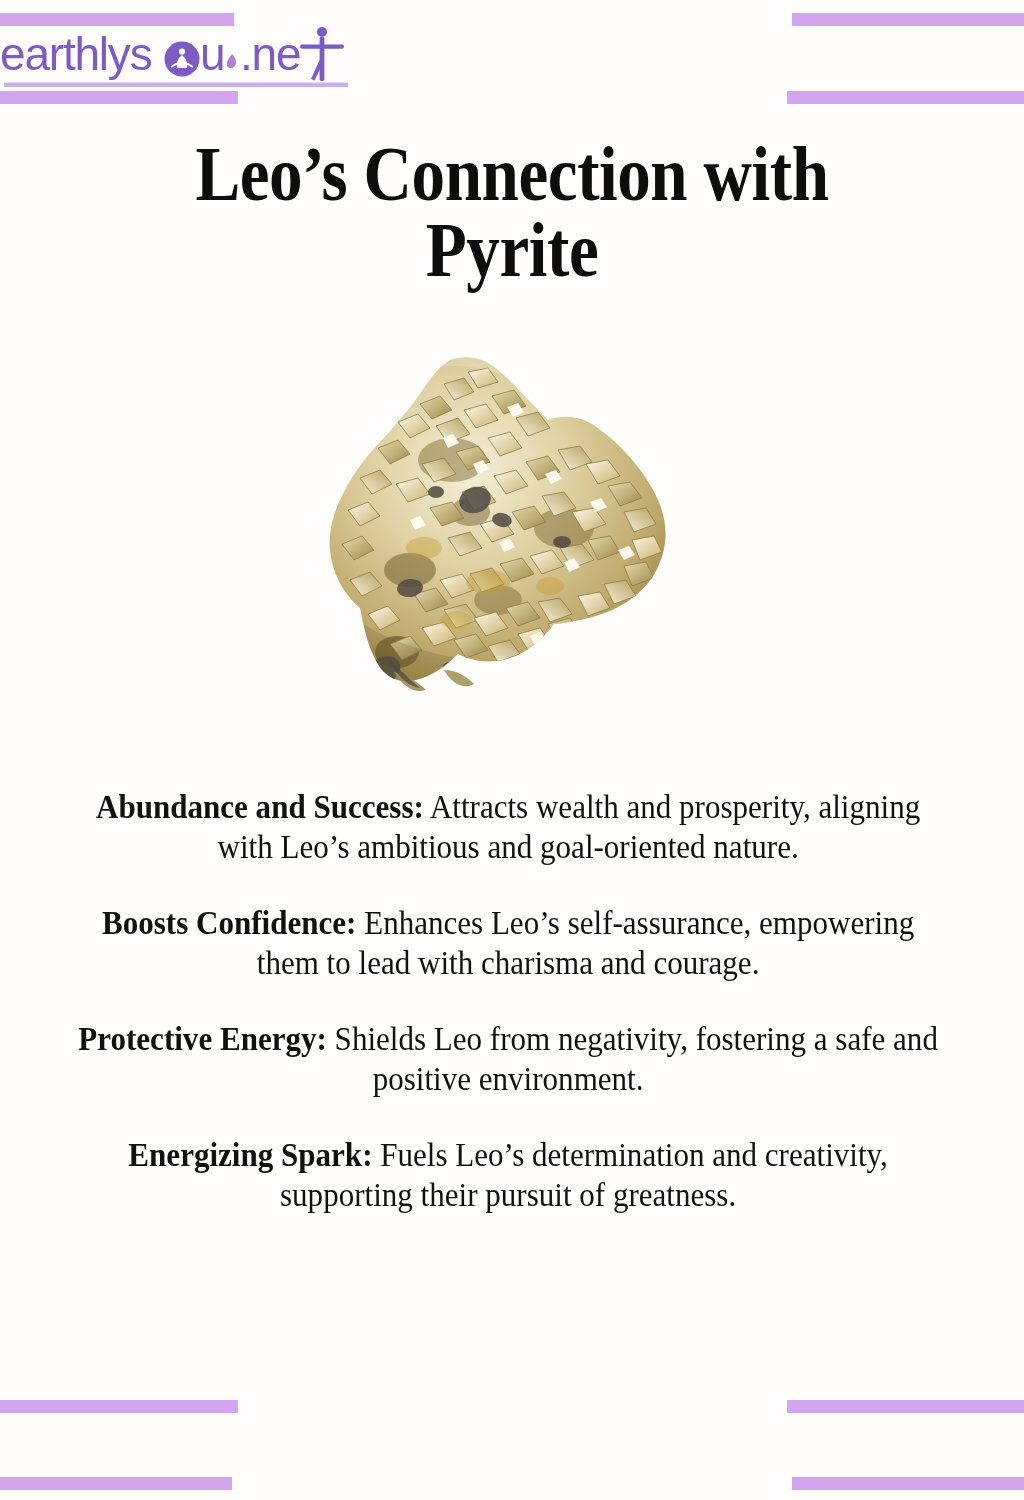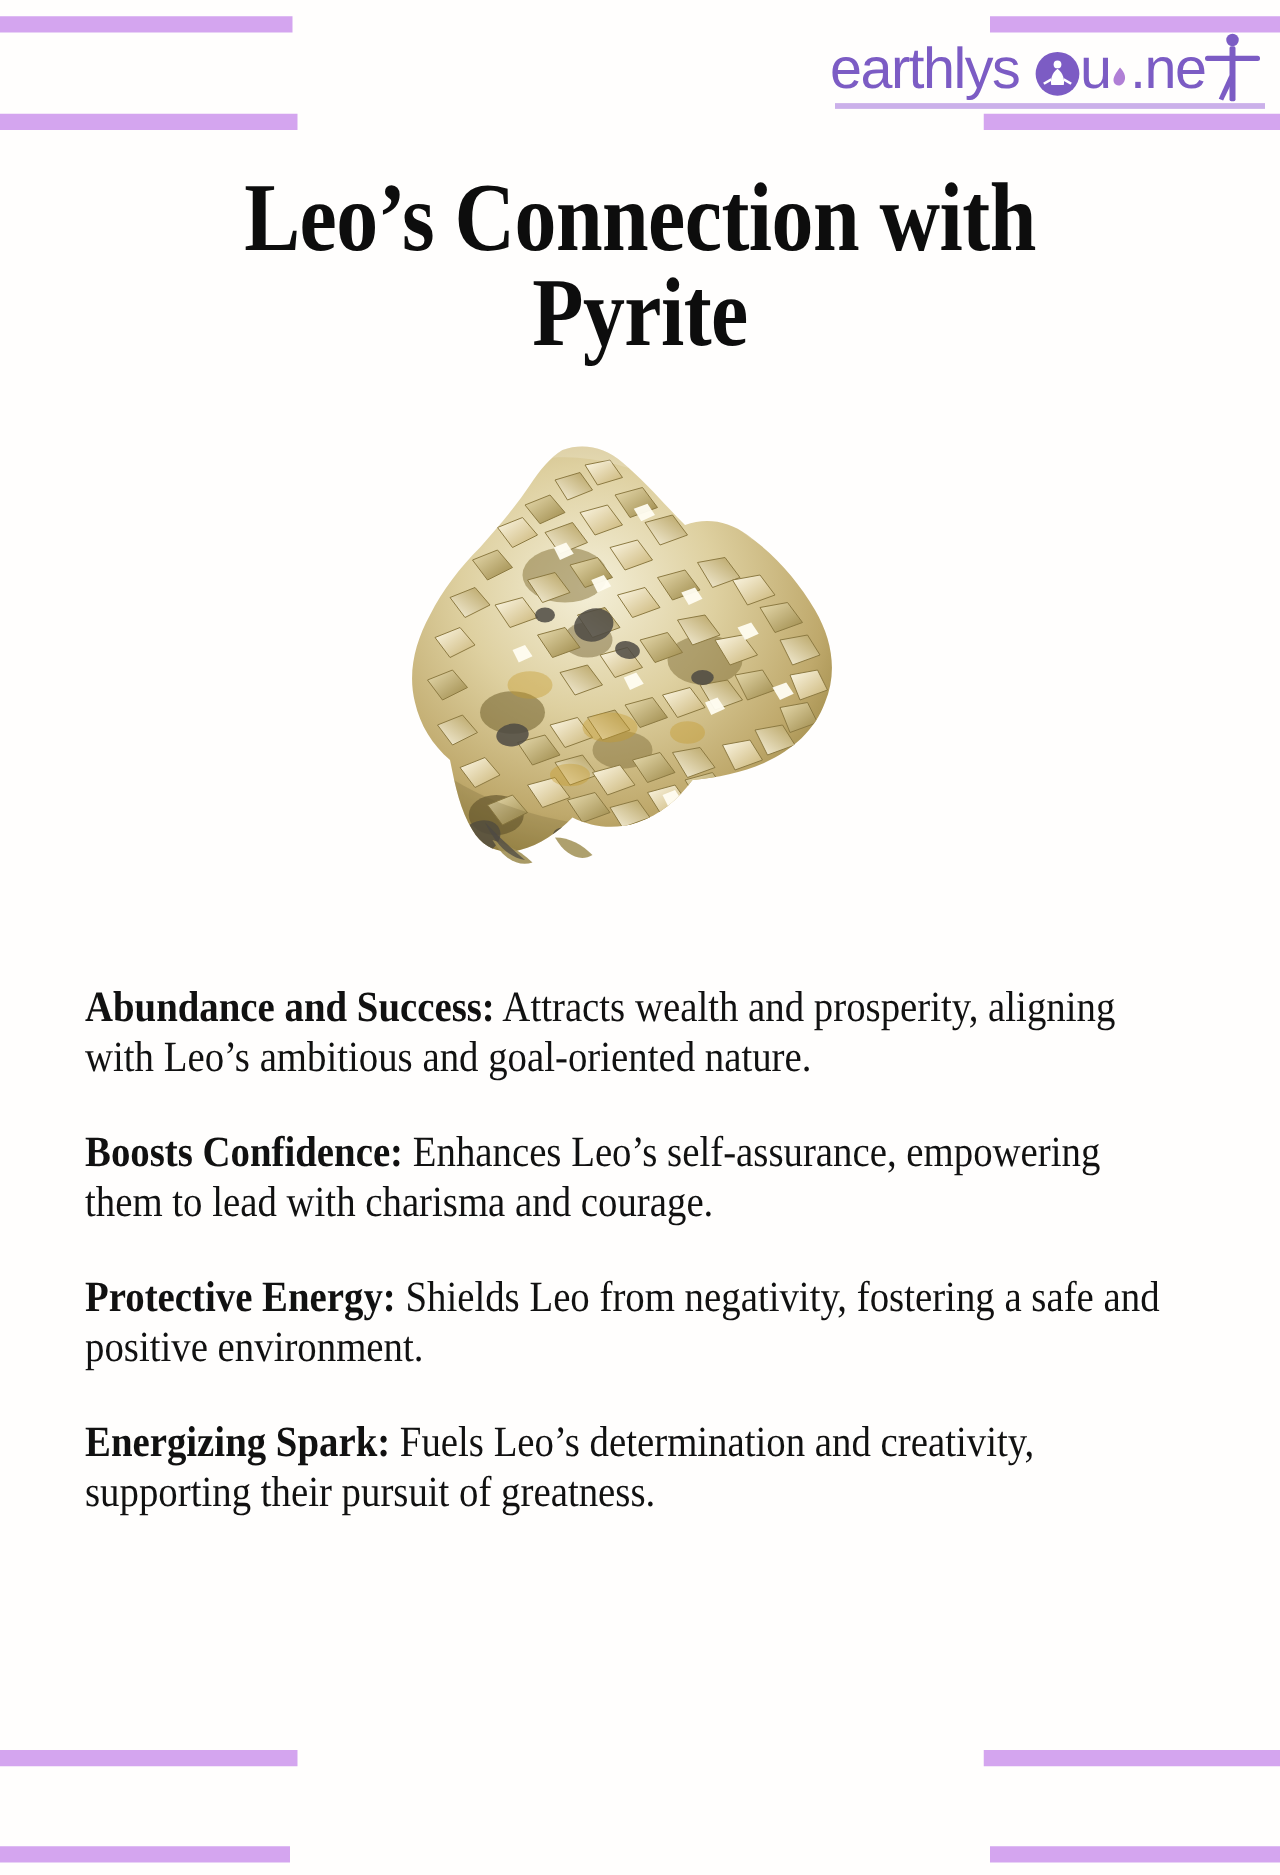--- a/index.html
+++ b/index.html
@@ -40,21 +40,21 @@
 
   
   .logo {
     position: absolute;
     top: 22px;
     left: 0;
     width: 1024px;
     height: 72px;
     display: flex;
     align-items: center;
-    justify-content: flex-end;
+    justify-content: flex-start;
   }
   .logo svg { display: block; }
 
   
   .title {
     position: absolute;
     top: 136px;
     left: 60px;
     width: 904px;
     text-align: center;
@@ -79,20 +79,21 @@
     justify-content: center;
   }
   .stone-wrap svg { display: block; }
 
   
   .content {
     position: absolute;
     top: 786px;
     left: 68px;
     width: 880px;
+    text-align: center;
   }
   .para {
     font-family: "Liberation Serif", "DejaVu Serif", serif;
     font-size: 34.5px;
     line-height: 1.16;
     color: #111111;
     margin-bottom: 36px;
     transform: scaleX(0.9);
     transform-origin: left top;
     width: 978px;

